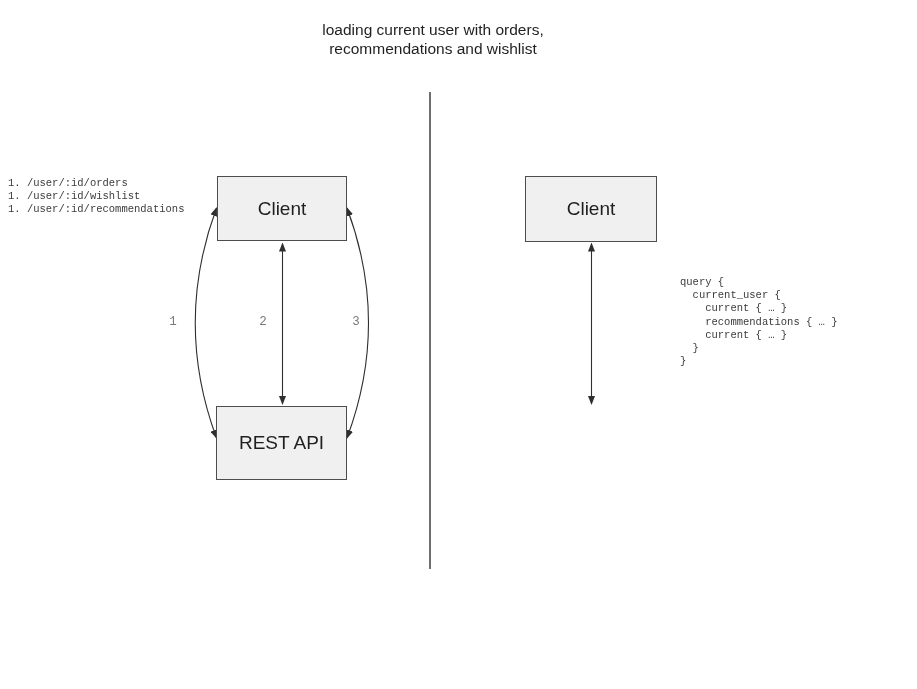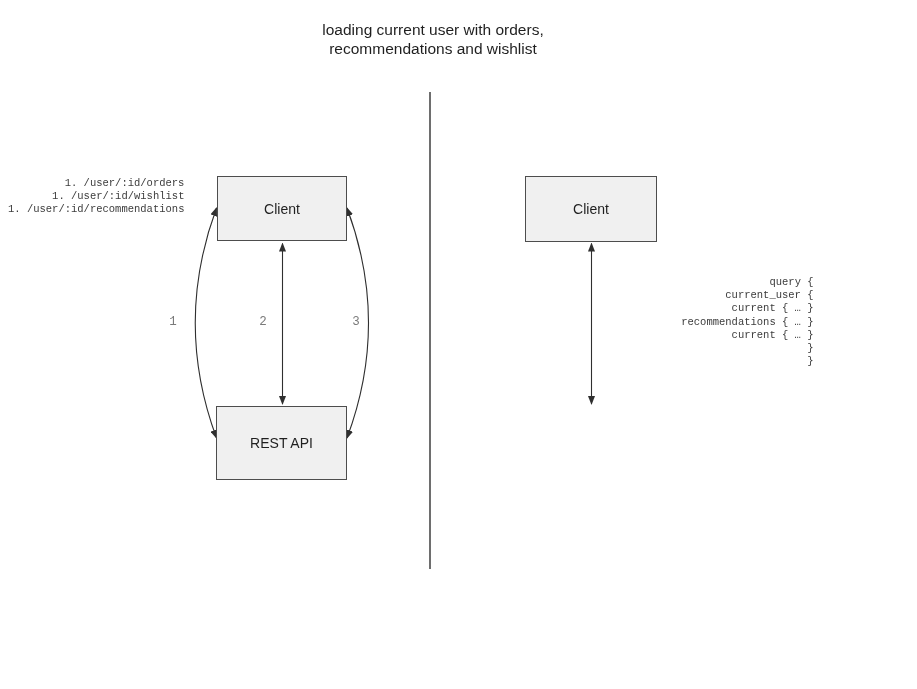--- a/index.html
+++ b/index.html
@@ -50,38 +50,37 @@
     stroke: none;
   }
   .box {
     position: absolute;
     display: flex;
     align-items: center;
     justify-content: center;
     background: var(--box-fill, #f0f0f0);
     border: 1.6px solid var(--box-border, #4d4d4d);
     box-sizing: border-box;
-    font-size: 14px;
+    font-size: 19px;
     color: #1f1f1f;
   }
   #box-client-left  { left: 217px; top: 176px; width: 130px; height: 65px; }
   #box-rest-api     { left: 216px; top: 406px; width: 131px; height: 74px; }
   #box-client-right { left: 525px; top: 176px; width: 132px; height: 66px; }
   #box-graphql-api  { left: 526px; top: 406px; width: 131px; height: 66px; }
   .code {
     position: absolute;
     font-family: "Liberation Mono", "DejaVu Sans Mono", monospace;
     font-size: 10.5px;
     line-height: 13.2px;
     color: var(--code-text, #3c3c3c);
-    text-align: right;
   }
   .code div { white-space: pre; }
   #endpoints { left: 8px; top: 177px; }
-  #query     { left: 656px; top: 276px; }
+  #query     { left: 680px; top: 276px; }
   .arrow-label {
     position: absolute;
     width: 14px;
     text-align: center;
     font-family: "Liberation Mono", "DejaVu Sans Mono", monospace;
     font-size: 12.5px;
     color: var(--label-gray, #7a7a7a);
   }
   #arrow-label-1 { left: 166px; top: 315px; }
   #arrow-label-2 { left: 256px; top: 315px; }

